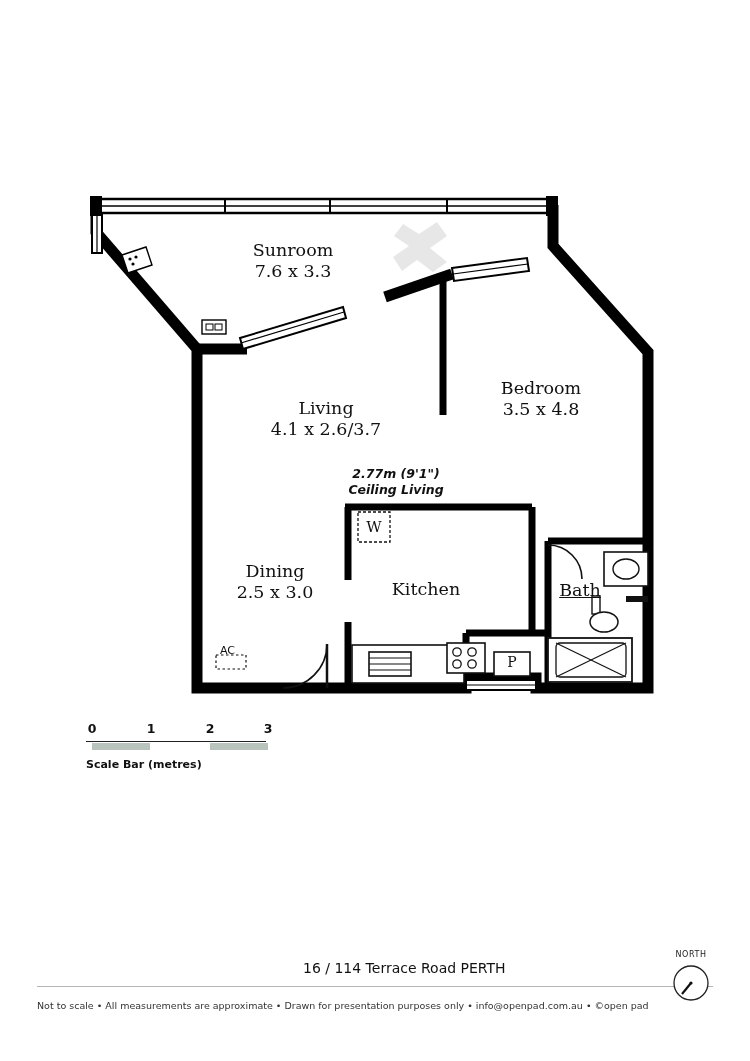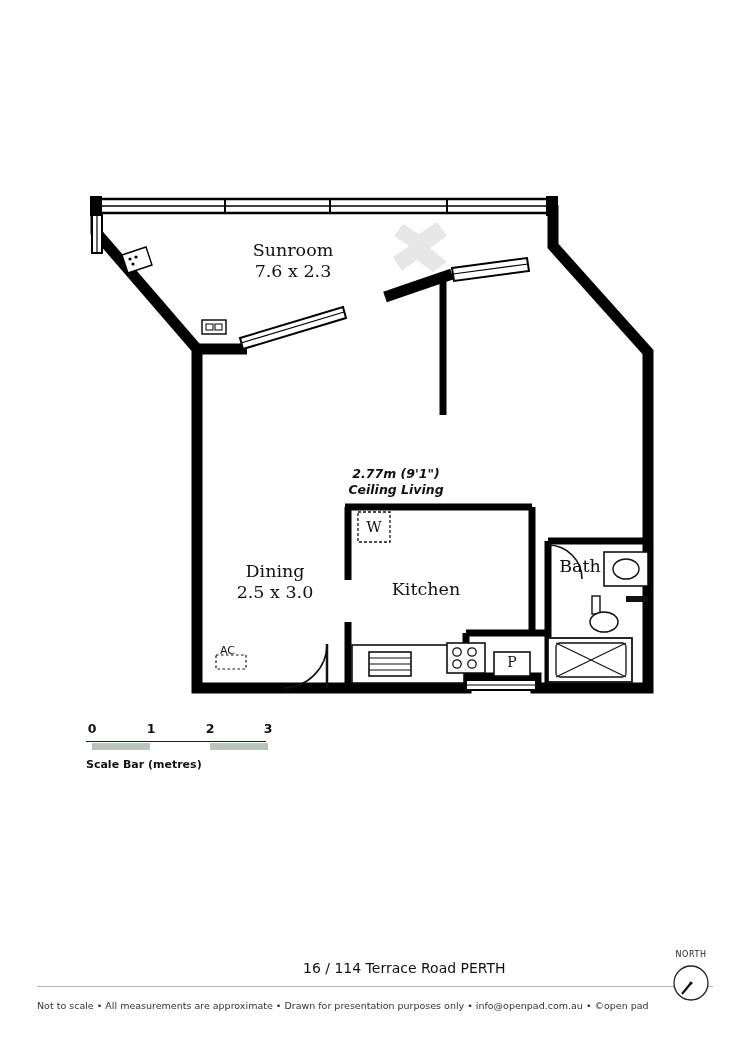--- a/index.html
+++ b/index.html
@@ -296,36 +296,44 @@
       <rect x="216" y="655" width="30" height="14" fill="none" stroke="#111" stroke-width="1.2" stroke-dasharray="2.5 2.5"></rect>
     </g>
 
     <g opacity="0.85">
       <path d="M403 224 L419 234 L437 222 L447 236 L430 248 L447 262 L433 272 L417 260 L402 271 L393 257 L409 246 L394 236 Z" fill="#e3e3e3"></path>
     </g>
   </svg>
 
   <div class="room-label" style="left:213px; top:240px; width:160px;">
     <span class="room-name">Sunroom</span>
-    <span class="room-dims">7.6 x 2.3</span>
-  </div>
-
-
+    <span class="room-dims">7.6 x 3.3</span>
+  </div>
+
+  <div class="room-label" style="left:461px; top:378px; width:160px;">
+    <span class="room-name">Bedroom</span>
+    <span class="room-dims">3.5 x 4.8</span>
+  </div>
+
+  <div class="room-label" style="left:246px; top:398px; width:160px;">
+    <span class="room-name">Living</span>
+    <span class="room-dims">4.1 x 2.6/3.7</span>
+  </div>
 
   <div class="room-label" style="left:195px; top:561px; width:160px;">
     <span class="room-name">Dining</span>
     <span class="room-dims">2.5 x 3.0</span>
   </div>
 
   <div class="room-label" style="left:346px; top:579px; width:160px;">
     <span class="room-name">Kitchen</span>
     <span class="room-dims"></span>
   </div>
 
-  <div class="room-label" style="left:500px; top:556px; width:160px;">
+  <div class="room-label" style="left:500px; top:580px; width:160px;text-decoration:underline;">
     <span class="room-name">Bath</span>
     <span class="room-dims"></span>
   </div>
 
   <div class="ceiling-note" style="left:306px; top:466px; width:180px;">
     <span>2.77m (9'1")</span><br>
     <span>Ceiling Living</span>
   </div>
 
   <div class="tiny-label" style="left:220px; top:644px;">AC</div>

